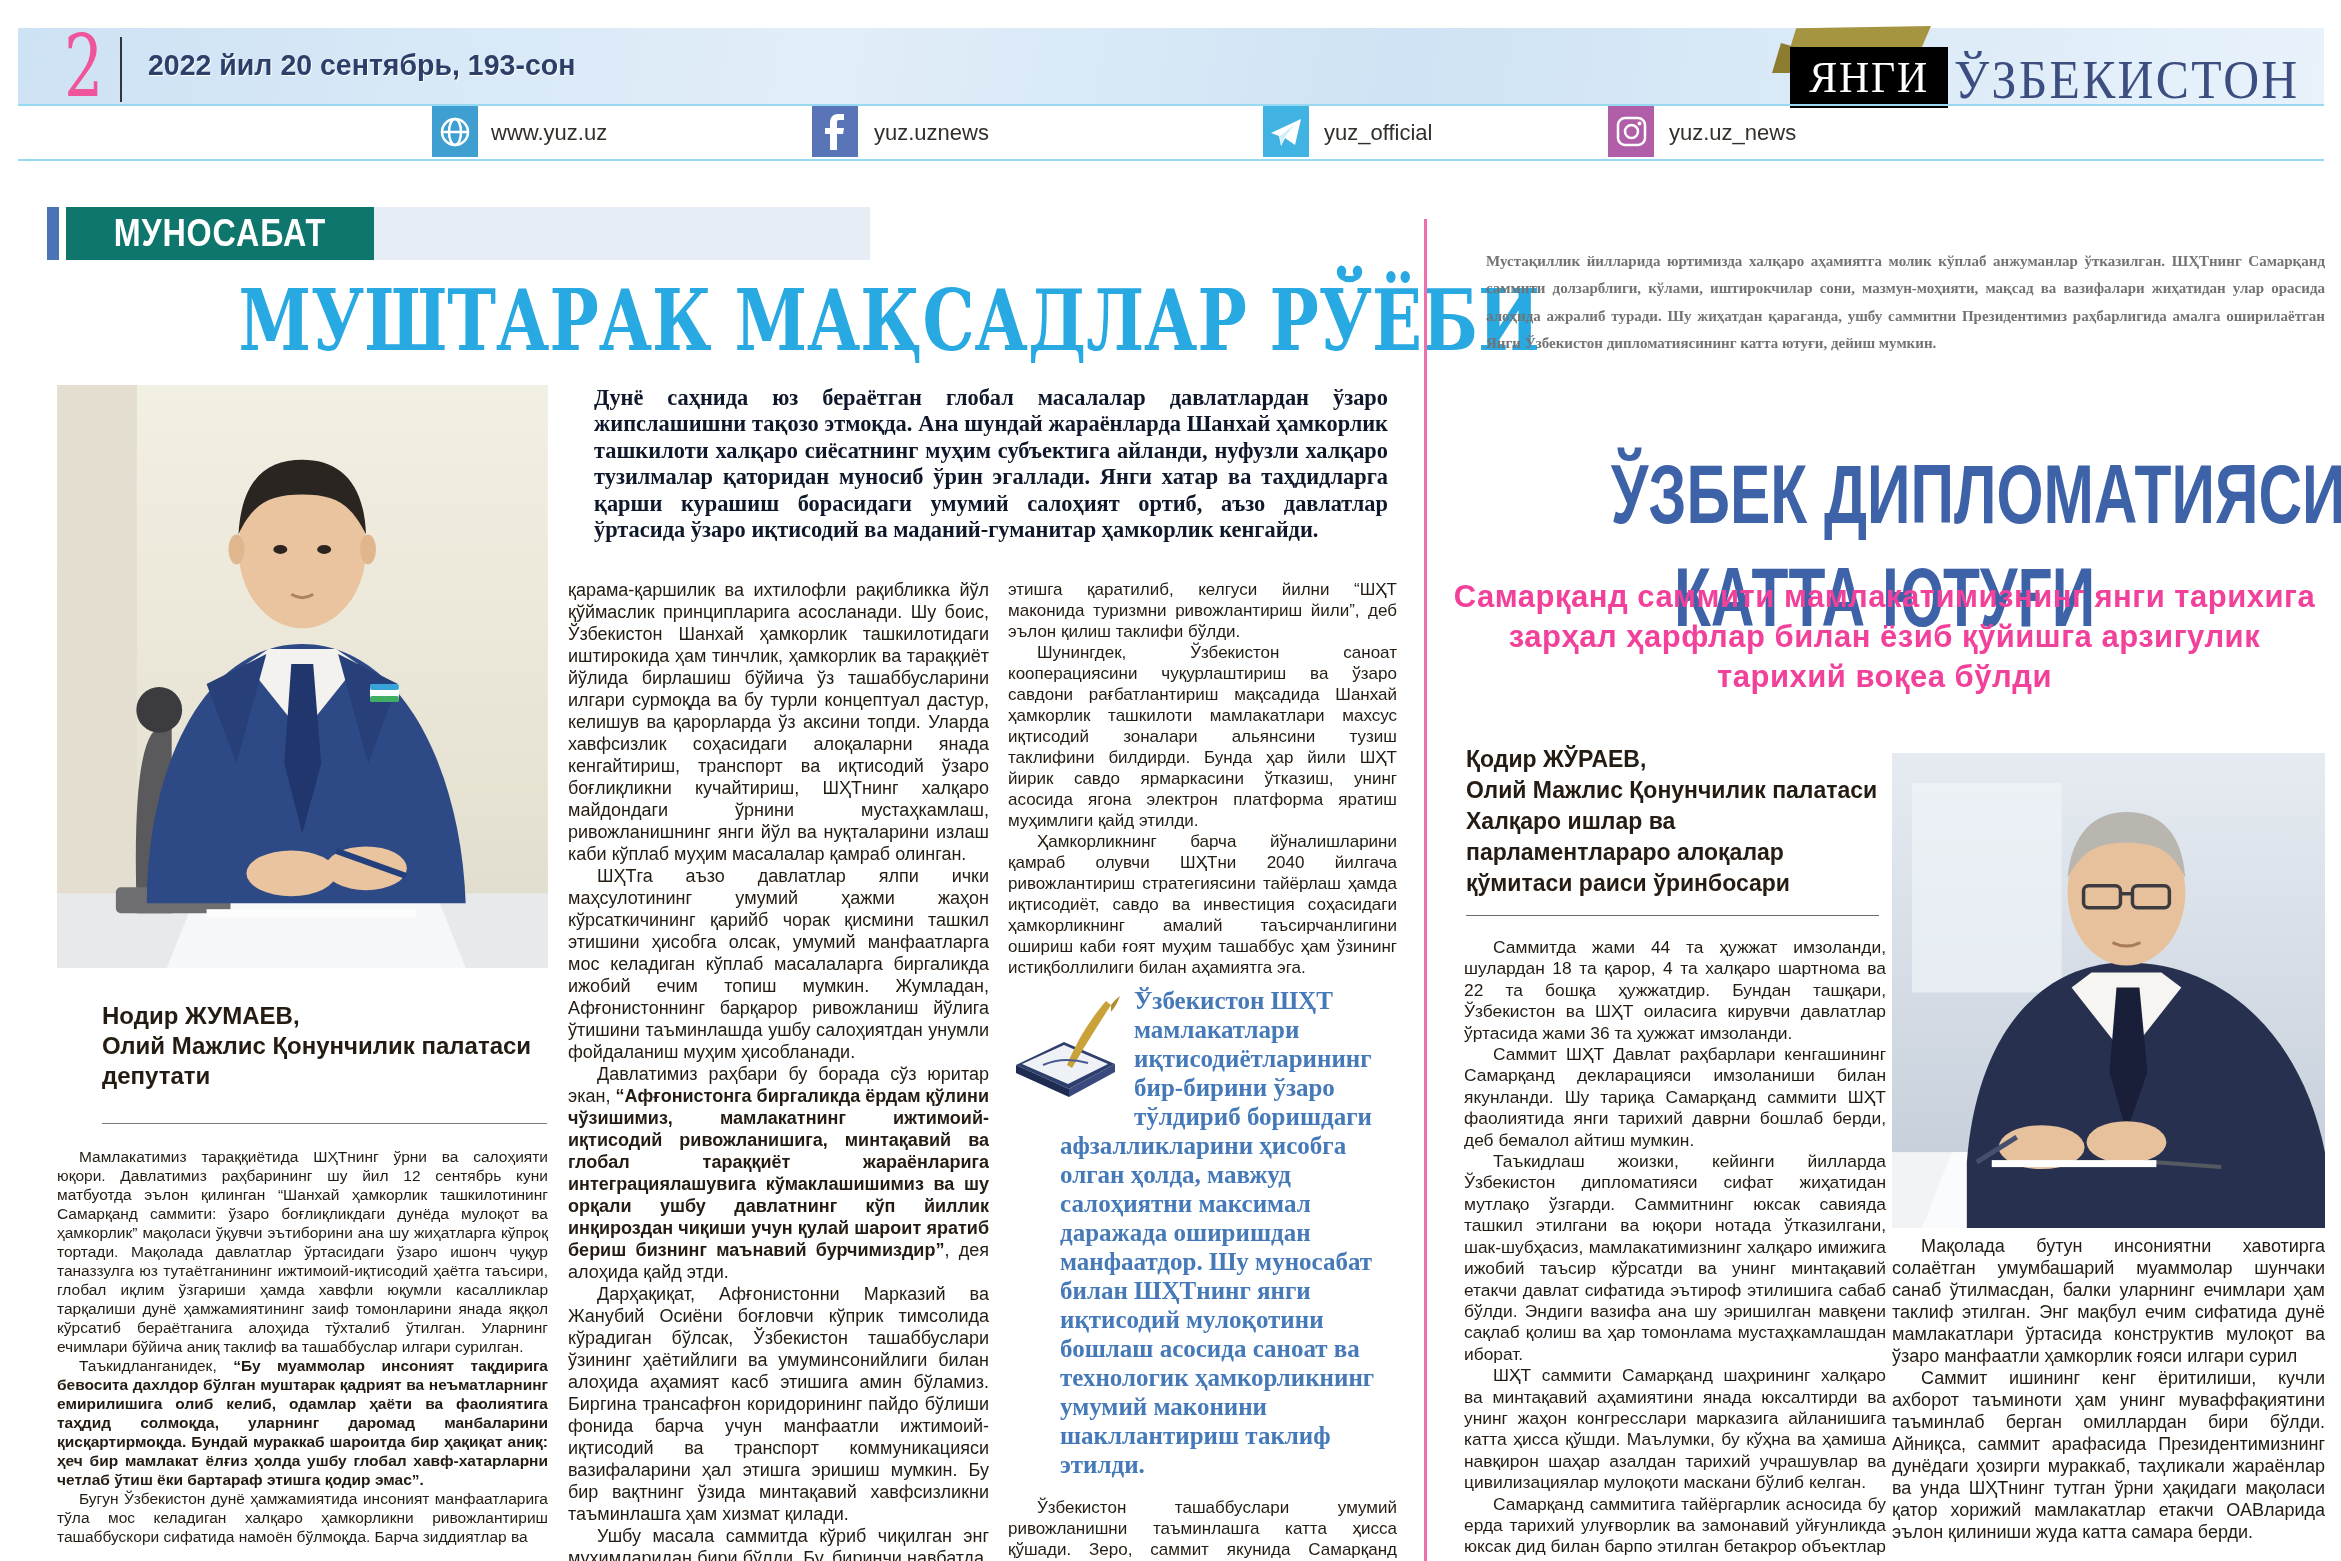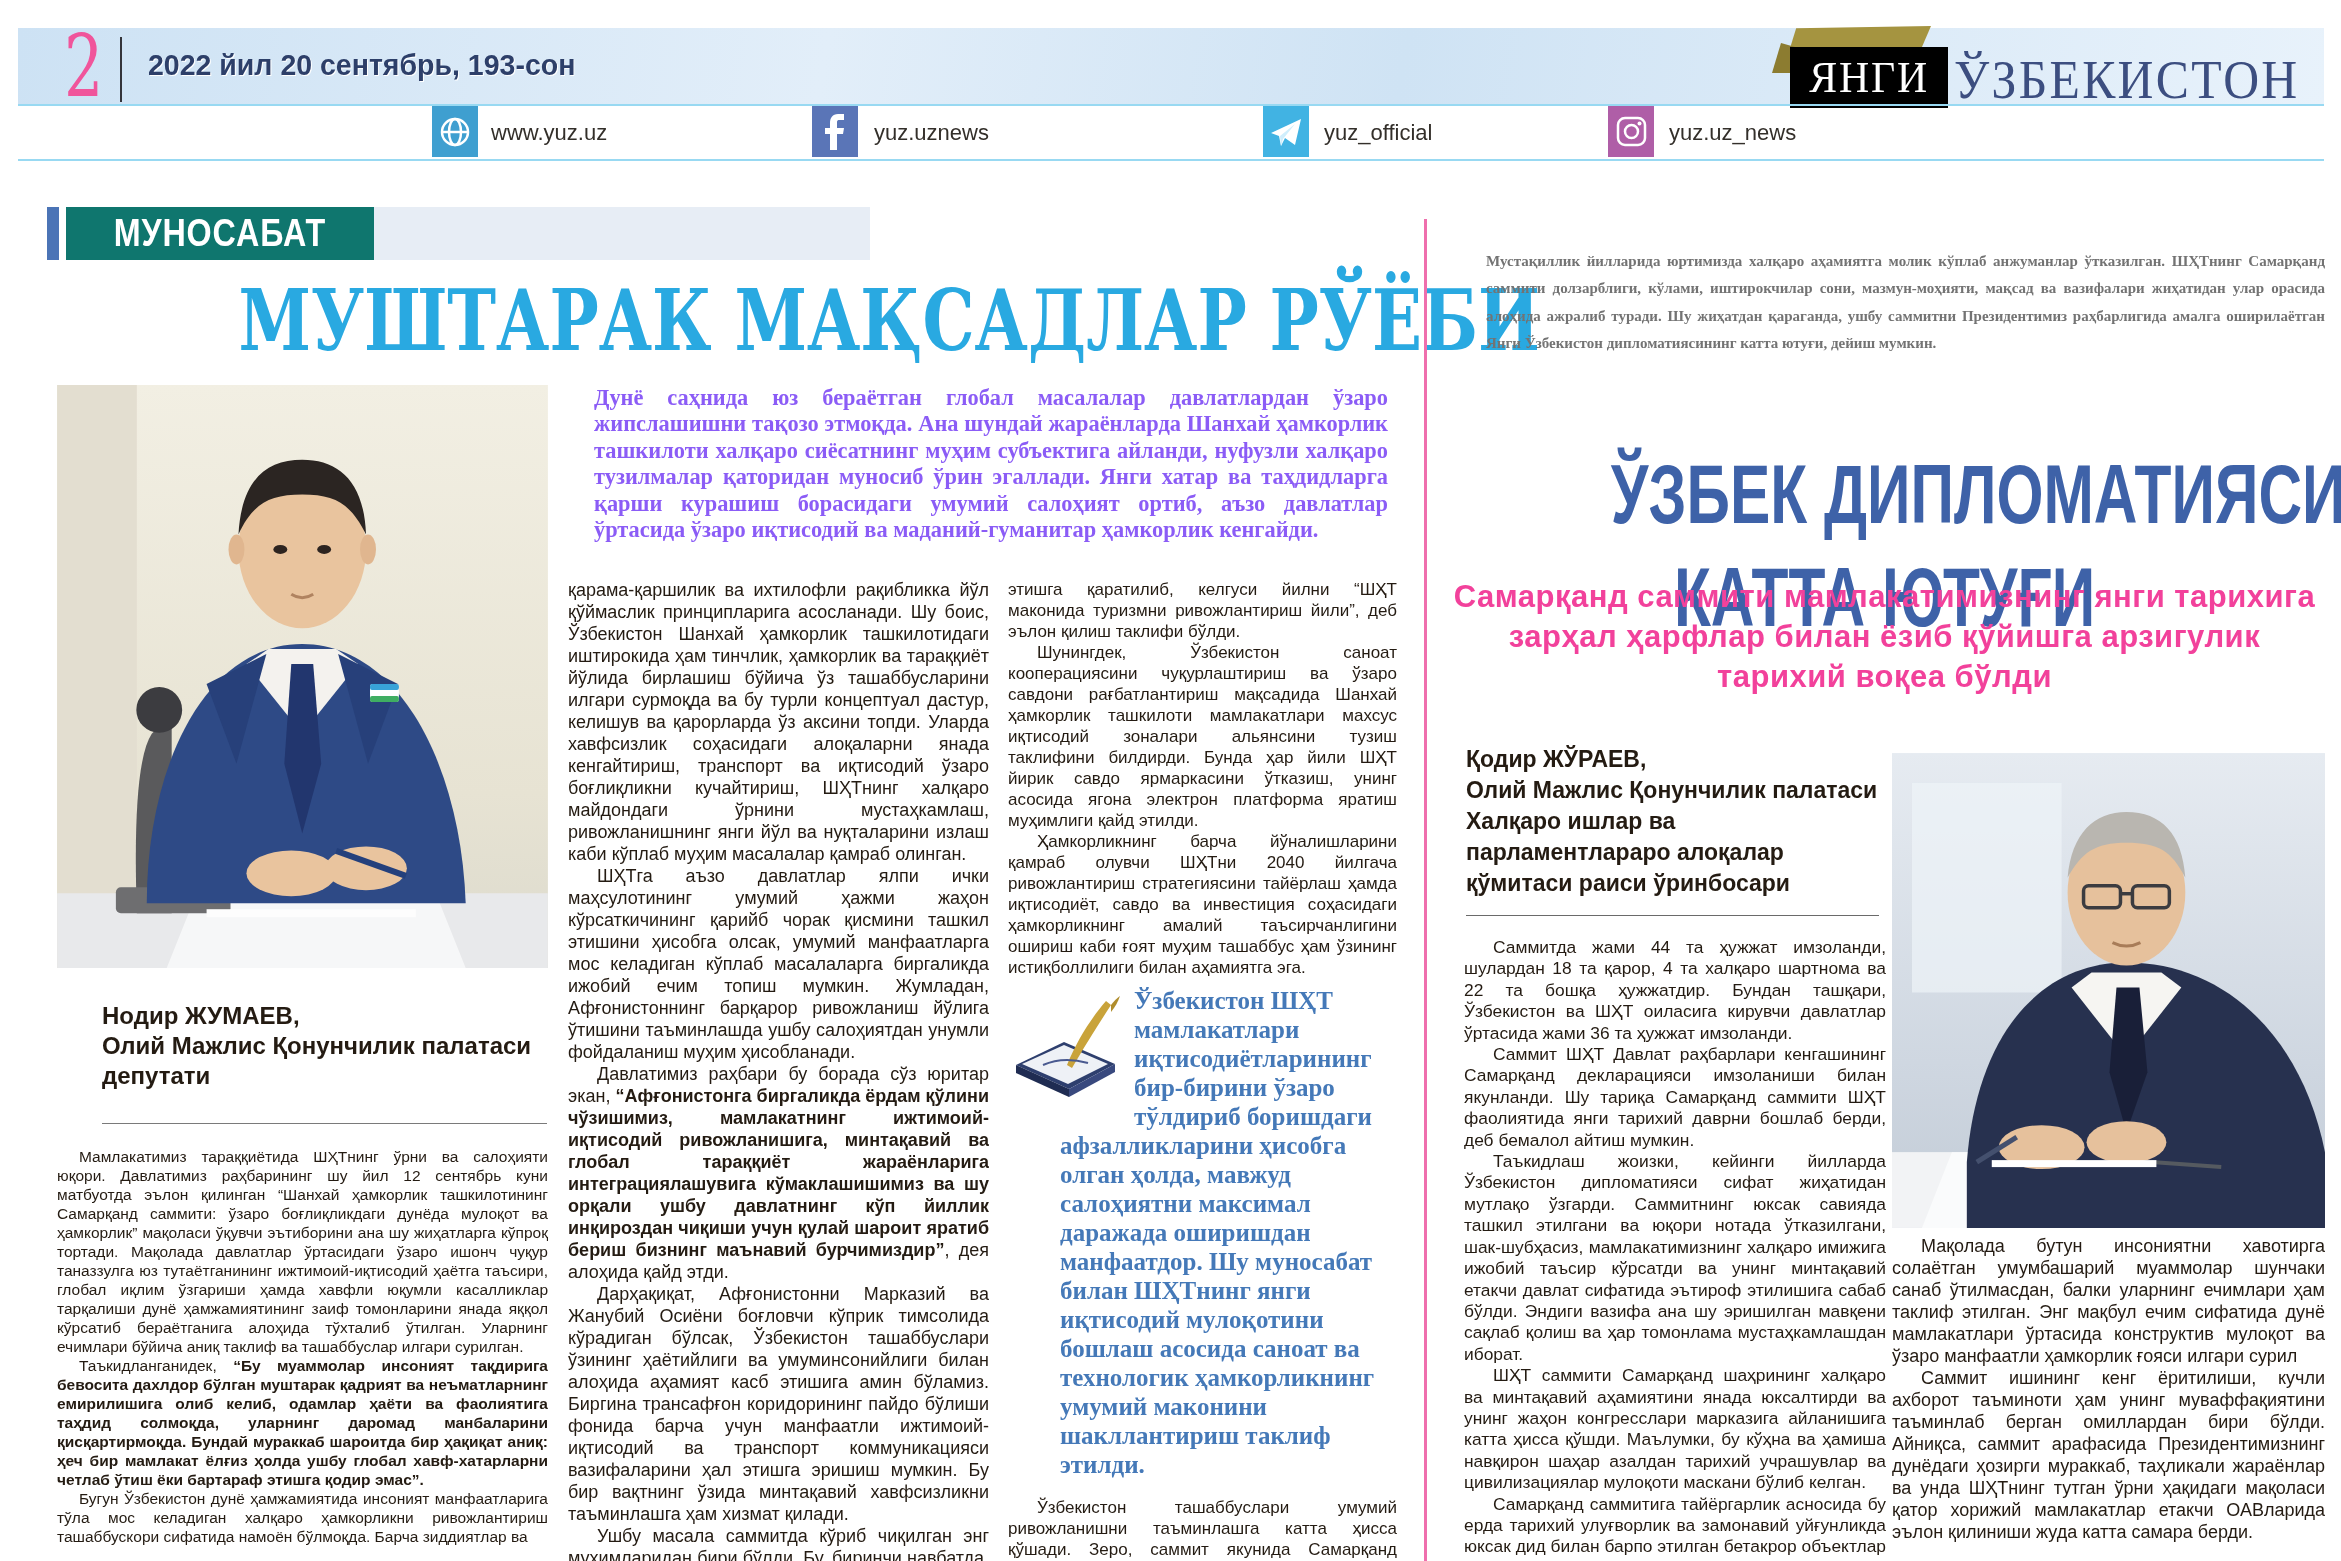--- a/index.html
+++ b/index.html
@@ -36,21 +36,21 @@
   .rubric-band{position:absolute;left:66px;top:207px;width:804px;height:53px;background:#e7edf5;}
   .rubric-box{position:absolute;left:0;top:0;width:308px;height:53px;background:#0f766e;
         display:flex;align-items:center;justify-content:center;}
   .rubric-box span{color:#fff;font-weight:bold;font-size:38px;letter-spacing:1px;transform:scaleX(.85);white-space:nowrap;}
   
   .headline-left{position:absolute;left:55px;top:273px;width:1346px;text-align:center;}
   .headline-left span{display:inline-block;font-family:"DejaVu Serif",serif;font-weight:bold;
         font-size:84px;line-height:95px;color:#29a9e1;transform:scaleX(.78);transform-origin:center;white-space:nowrap;}
   .lead-left{position:absolute;left:594px;top:385px;width:794px;height:180px;overflow:hidden;
         font-family:"Liberation Serif",serif;font-weight:bold;font-size:22.4px;line-height:26.4px;
-        text-align:justify;color:#8b5cf6;}
+        text-align:justify;color:#0f172a;}
   .photo-box{position:absolute;overflow:hidden;}
   .caption1{position:absolute;left:102px;top:1001px;width:449px;font-weight:bold;font-size:24px;line-height:30px;color:#241b12;}
   .caption-rule{position:absolute;left:102px;top:1123px;width:445px;height:1px;background:#7a7a7a;}
   .body-col{position:absolute;overflow:hidden;text-align:justify;}
   .body-col p{margin:0;text-indent:29px;}
   .body-col p.ni{text-indent:0;}
   .col1{left:57px;top:1147px;width:491px;height:415px;font-size:15.5px;line-height:19px;}
   .col1 p{text-indent:22px;}
   .col2{left:568px;top:579px;width:421px;height:982px;font-size:18px;line-height:22px;}
   .col3{left:1008px;top:579px;width:389px;height:982px;font-size:17px;line-height:21px;}

